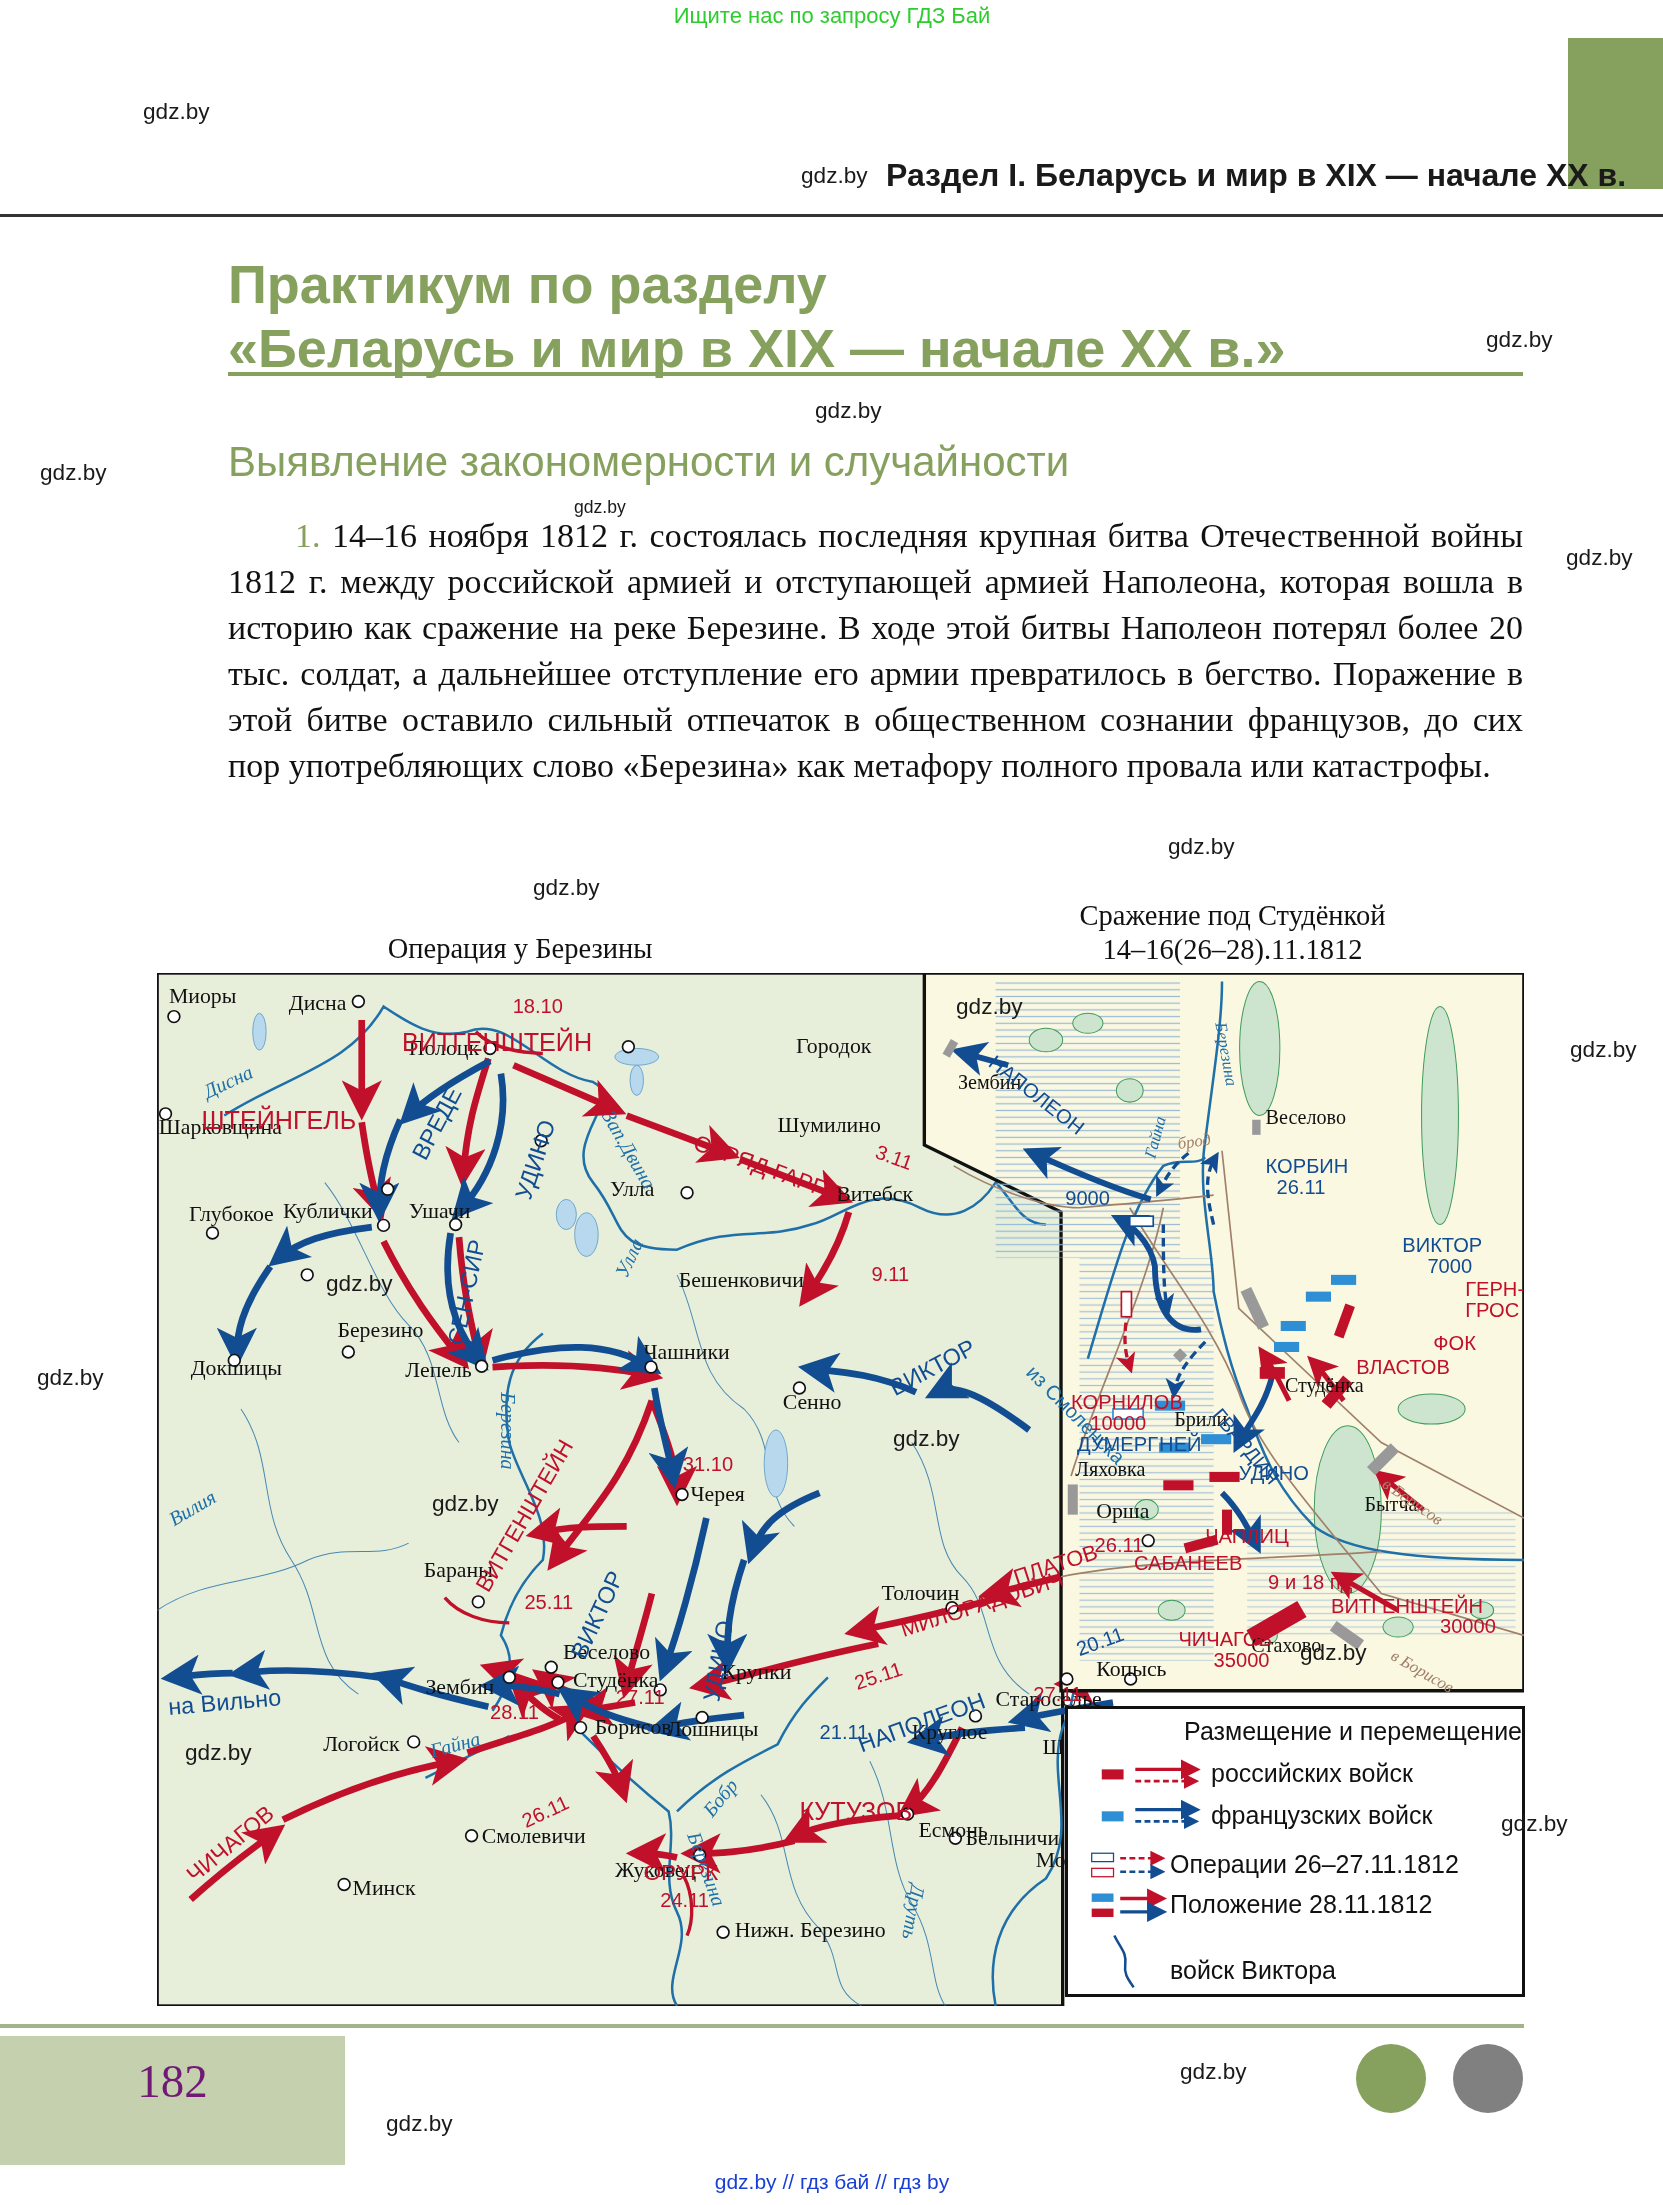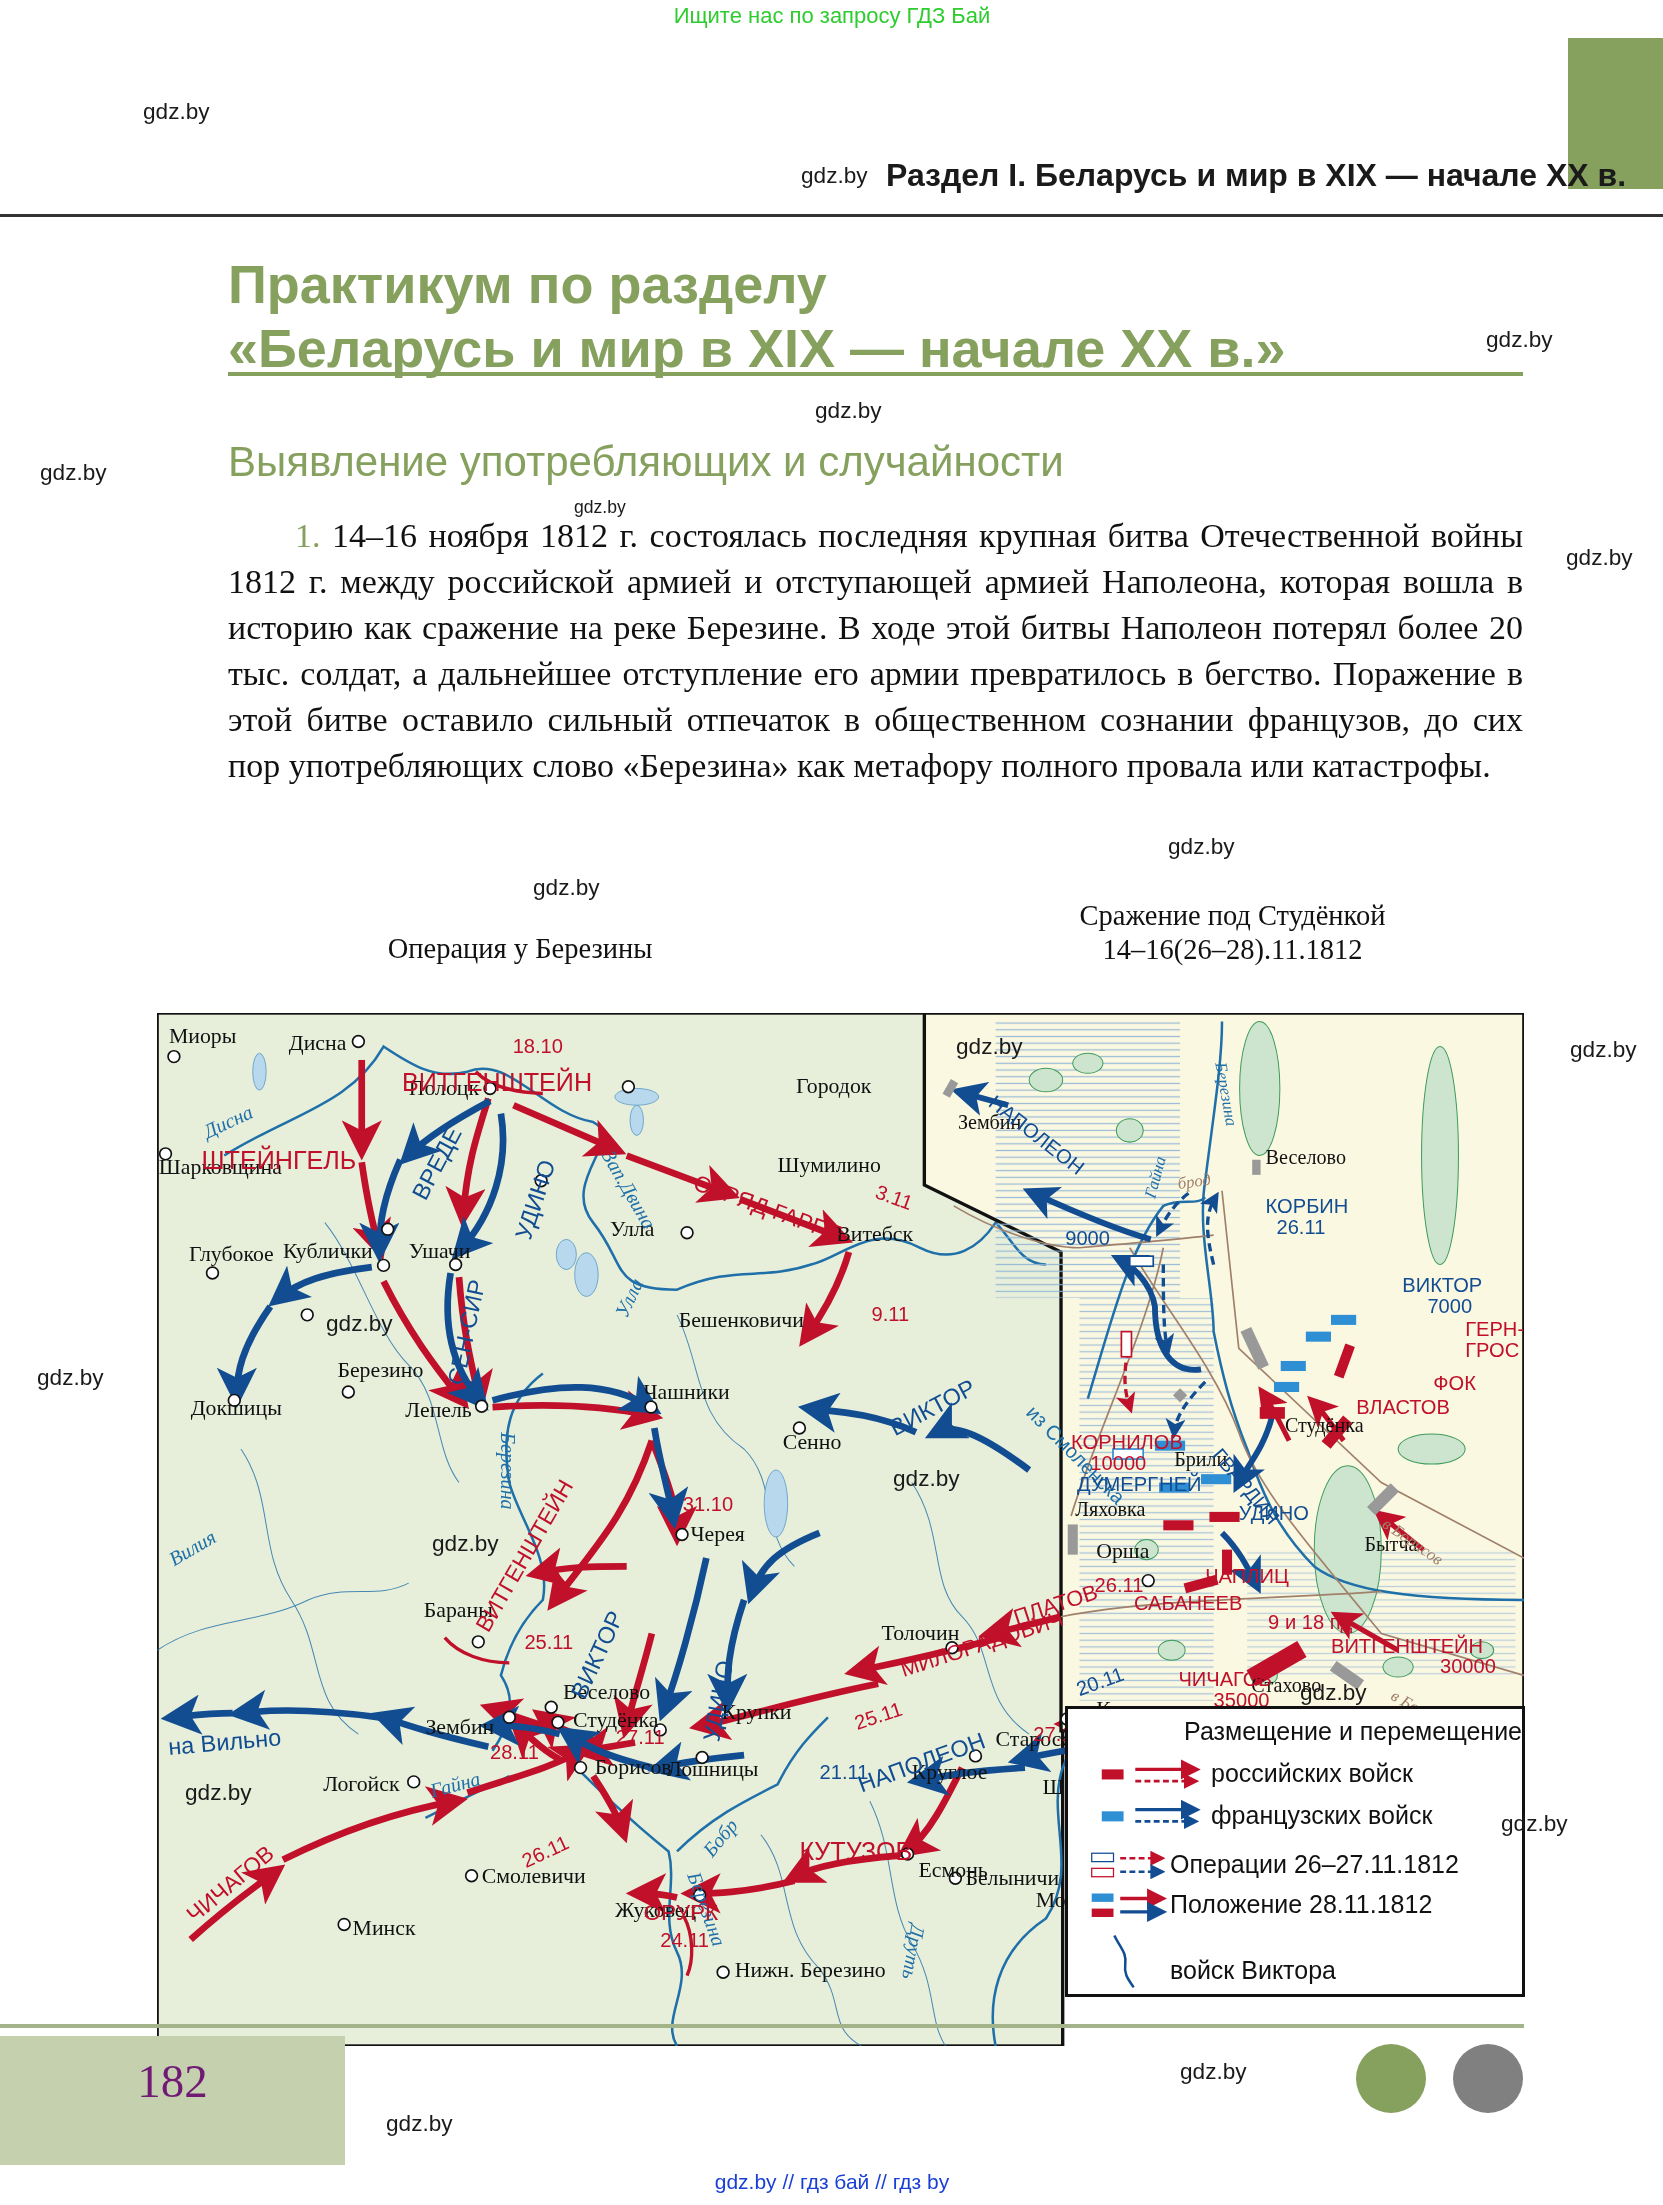--- a/index.html
+++ b/index.html
@@ -38,33 +38,33 @@
   <span class="wm-inline">gdz.by</span><span>Раздел I. Беларусь и мир в XIX — начале XX в.</span>
 </div>
 <div class="abs head-rule"></div>
 
 <div class="abs title">
   <div>Практикум по разделу</div>
   <div>«Беларусь и мир в XIX — начале XX в.»</div>
 </div>
 <div class="abs title-rule"></div>
 
-<div class="abs subtitle">Выявление употребляющих и случайности</div>
+<div class="abs subtitle">Выявление закономерности и случайности</div>
 
 <div class="abs para">
   <span class="indent"></span><span class="num">1.</span> <span>14–16 ноября 1812 г. состоялась последняя крупная битва Отечественной войны 1812 г. между российской армией и отступающей армией Наполеона, которая вошла в историю как сражение на реке Березине. В ходе этой битвы Наполеон потерял более 20 тыс. солдат, а дальнейшее отступление его армии превратилось в бегство. Поражение в этой битве оставило сильный отпечаток в общественном сознании французов, до сих пор употребляющих слово «Березина» как метафору полного провала или катастрофы.</span>
 </div>
 
 <div class="abs map-caption" style="left:319px; top:933px; width:402px;">Операция у Березины</div>
 <div class="abs map-caption" style="left:1023px; top:899px; width:419px; line-height:34px;">
   <div>Сражение под Студёнкой</div>
   <div>14–16(26–28).11.1812</div>
 </div>
 
-<div class="abs" style="left:157px; top:973px; width:1367px; height:815px;margin-top:40px;">
+<div class="abs" style="left:157px; top:973px; width:1367px; height:815px;">
   <svg width="1367" height="1033" viewBox="0 0 1630 1232">
     <defs>
       <marker id="arR" markerWidth="6" markerHeight="6" refX="4" refY="3" orient="auto" markerUnits="strokeWidth">
         <path d="M0,0 L6,3 L0,6 L1.5,3 Z" fill="#c0102a"></path>
       </marker>
       <marker id="arB" markerWidth="6" markerHeight="6" refX="4" refY="3" orient="auto" markerUnits="strokeWidth">
         <path d="M0,0 L6,3 L0,6 L1.5,3 Z" fill="#124d92"></path>
       </marker>
       <pattern id="marsh" width="30" height="8" patternUnits="userSpaceOnUse">
         <line x1="0" y1="4" x2="30" y2="4" stroke="#8fb4d4" stroke-width="1.5"></line>

